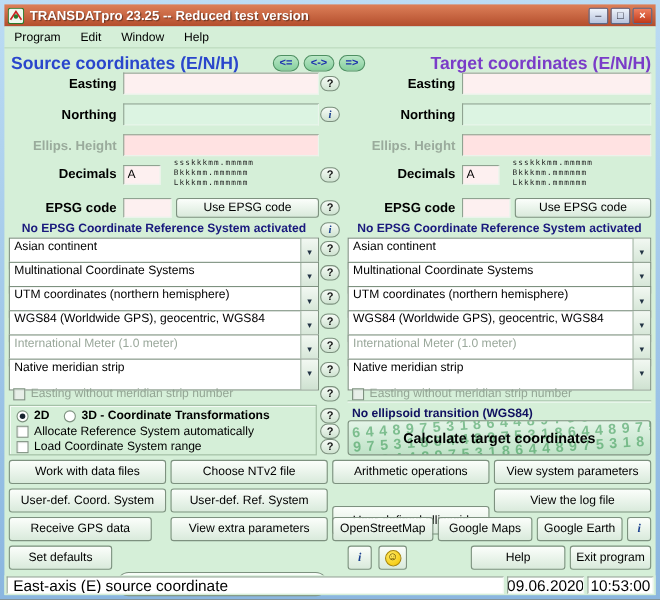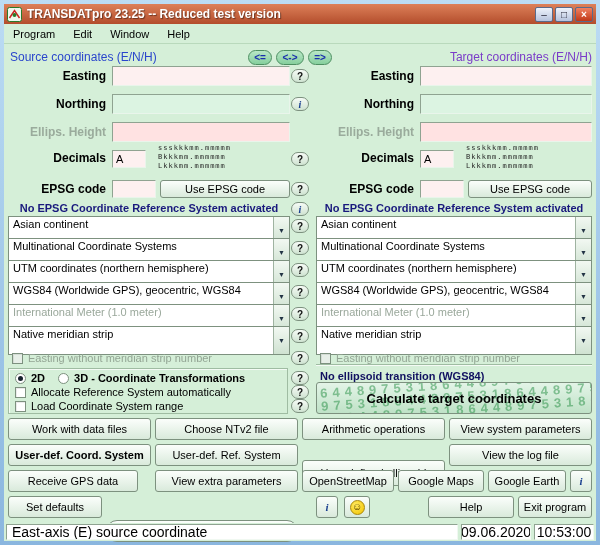--- a/index.html
+++ b/index.html
@@ -17,21 +17,21 @@
     font-size:10px; color:#223; background:linear-gradient(#eef3fb,#b7c3dd);
     border:1px solid #5a6a8a; border-radius:2px; }
   .wbtn.close { background:linear-gradient(#f08060,#c03818); color:#fff; font-weight:bold; }
 
   
   .inner { position:absolute; left:4px; top:24px; width:592px; height:517px; background:#d5efd8; }
   .menubar { position:absolute; left:0; top:0; width:100%; height:20px; display:flex;
     align-items:center; font-size:11px; border-bottom:1px solid #b9d9bc; }
   .menu-item { padding:0 9px; height:100%; display:flex; align-items:center; }
 
-  .phead { position:absolute; font-weight:normal; font-size:12px; white-space:nowrap; }
+  .phead { position:absolute; font-weight:bold; font-size:16px; white-space:nowrap; }
 
   
   .arrow-btn { position:absolute; top:26px; height:15px; border-radius:8px; font-size:10px;
     font-weight:bold; color:#1a2fae; background:linear-gradient(#b9e7c6,#86cf9d);
     border:1px solid #4e8f62; display:flex; align-items:center; justify-content:center; }
 
   
   .panel { position:absolute; top:24px; width:282px; height:322px; }
   .flabel { position:absolute; left:0; width:98px; text-align:right; font-weight:bold;
     font-size:12px; line-height:20px; white-space:nowrap; }
@@ -283,21 +283,21 @@
     <div class="calcbtn">
       <div class="calc-digits">864489753186448975318644897531864489753186448975318644897531864489753186448975318644897531</div>
       <div class="calc-label">Calculate target coordinates</div>
     </div>
 
     <div class="btn absbtn" style="left:4px;top:394px;width:143px;height:22px;">Work with data files</div>
     <div class="btn absbtn" style="left:151px;top:394px;width:143px;height:22px;">Choose NTv2 file</div>
     <div class="btn absbtn" style="left:298px;top:394px;width:143px;height:22px;">Arithmetic operations</div>
     <div class="btn absbtn" style="left:445px;top:394px;width:143px;height:22px;">View system parameters</div>
 
-    <div class="btn absbtn" style="left:4px;top:420px;width:143px;height:22px;font-weight:bold;">User-def. Coord. System</div>
+    <div class="btn absbtn" style="left:4px;top:420px;width:143px;height:22px;">User-def. Coord. System</div>
     <div class="btn absbtn" style="left:151px;top:420px;width:143px;height:22px;">User-def. Ref. System</div>
     <div class="btn absbtn" style="left:298px;top:436px;width:143px;height:26px;">User-defined ellipsoid</div>
     <div class="btn absbtn" style="left:445px;top:420px;width:143px;height:22px;">View the log file</div>
 
     <div class="btn absbtn" style="left:4px;top:446px;width:130px;height:22px;">Receive GPS data</div>
     <div class="btn absbtn" style="left:151px;top:446px;width:143px;height:22px;">View extra parameters</div>
     <div class="btn absbtn" style="left:298px;top:446px;width:92px;height:22px;">OpenStreetMap</div>
     <div class="btn absbtn" style="left:484px;top:446px;width:78px;height:22px;">Google Earth</div>
     <div class="btn absbtn" style="left:394px;top:446px;width:86px;height:22px;">Google Maps</div>
     <div class="btn absbtn ibtn" style="left:566px;top:446px;width:22px;height:22px;font-weight:bold;">i</div>

